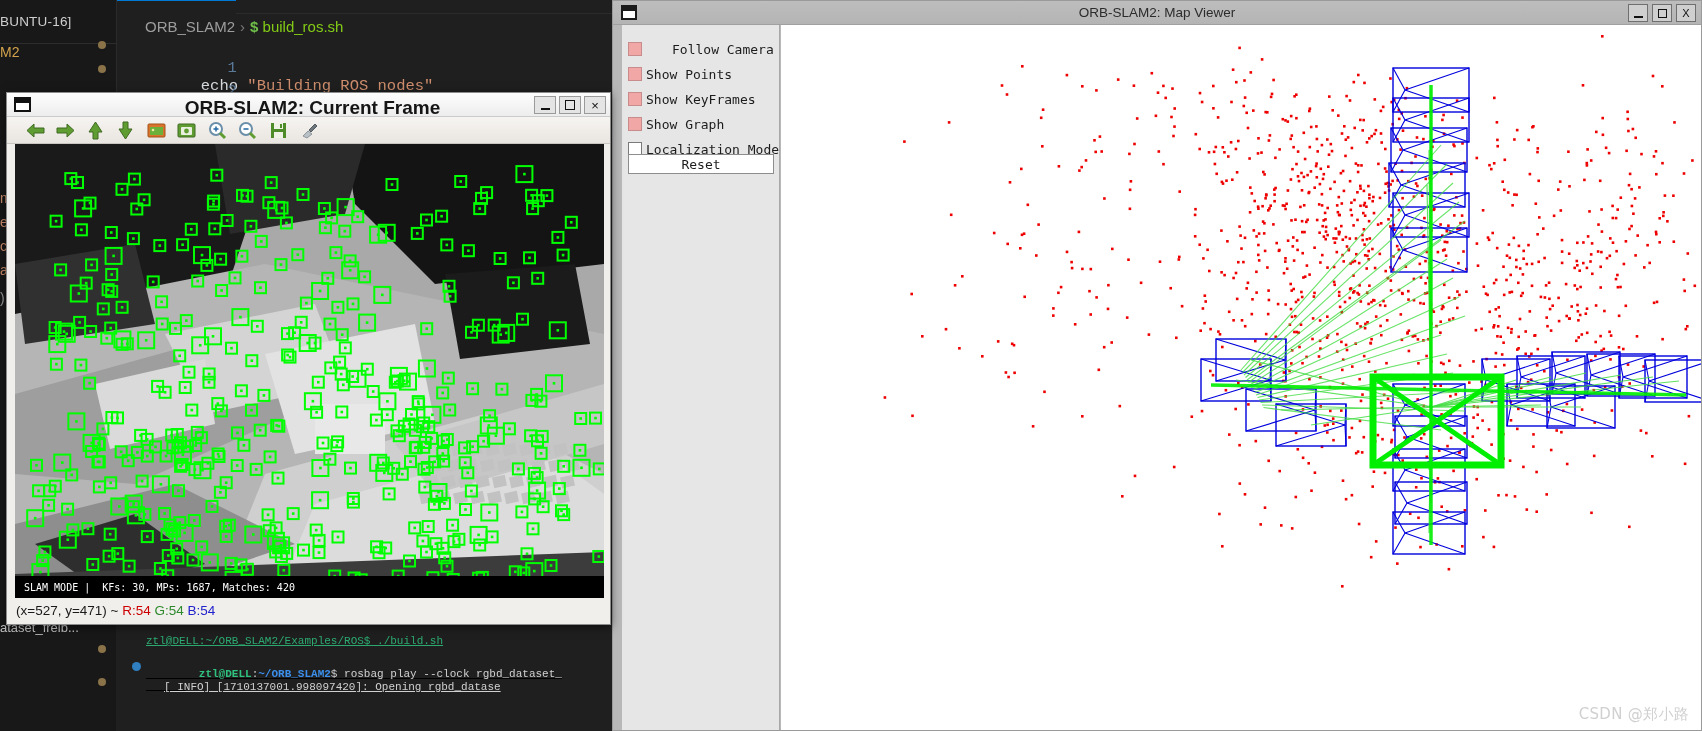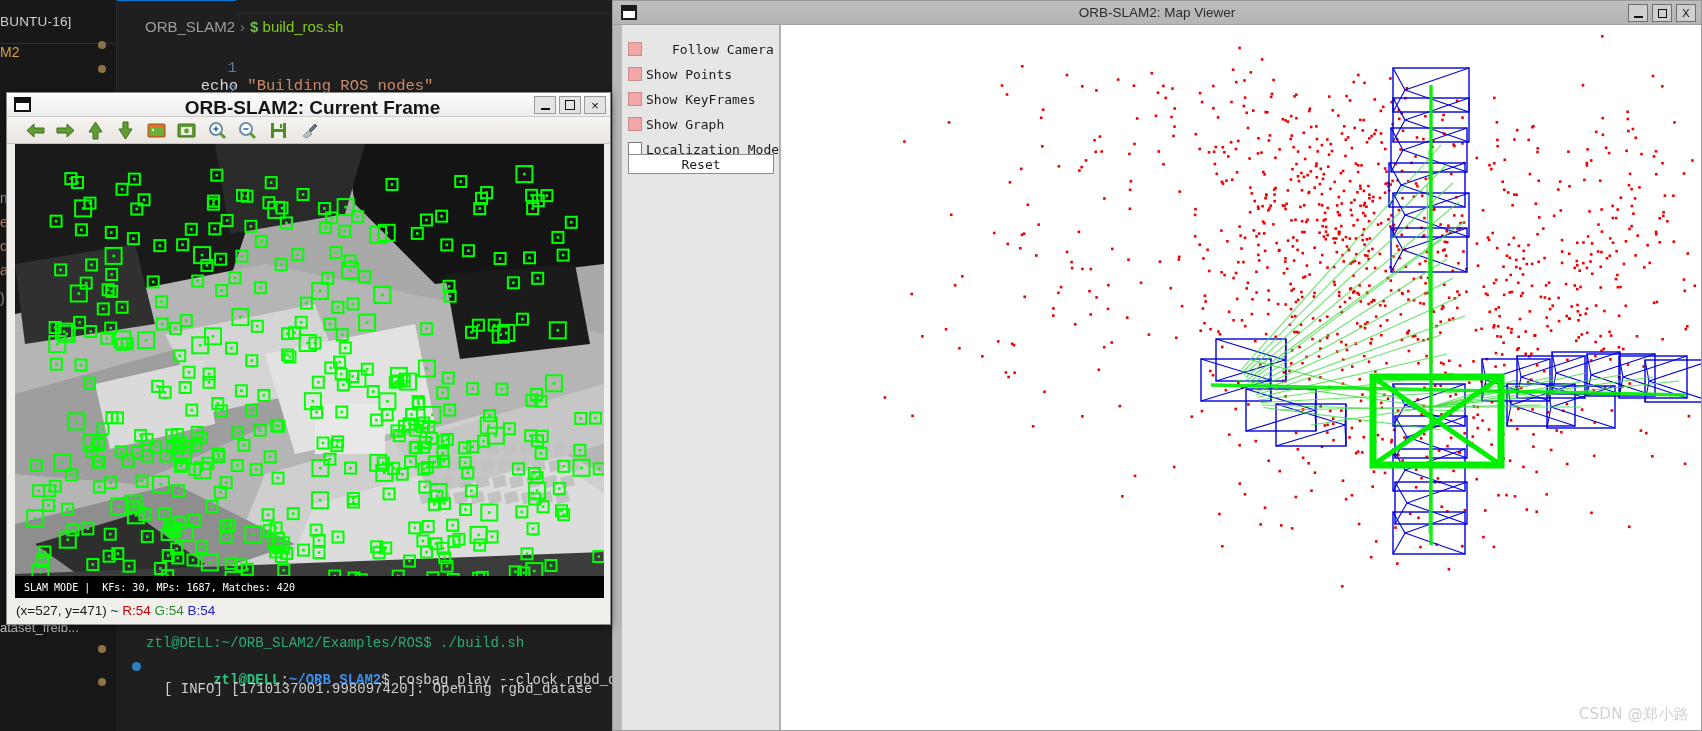--- a/index.html
+++ b/index.html
@@ -53,22 +53,23 @@
     position: absolute; left: 145px; font-size: 15.5px;
     font-family: "Liberation Mono", monospace; white-space: pre;
   }
   .ln { color: #5a7a9a; display: inline-block; width: 36px; text-align: right; }
   .kw { color: #d9dde0; }
   .str { color: #cf8e6d; }
 
   
   .vs-terminal { position: absolute; left: 116px; bottom: 0; right: 0; height: 110px; background:#1f1f1f; }
   .term-line {
-    position: absolute; left: 30px; font-size: 14px; white-space: pre;
+    position: absolute; left: 30px; font-size: 11px; white-space: pre;
     font-family: "Liberation Mono", monospace;
+    text-decoration: underline;
   }
   .t-user  { color: #2ec27e; font-weight: bold; }
   .t-path  { color: #3b8eea; font-weight: bold; }
   .t-plain { color: #cccccc; }
   .t-dim   { color: #d0d0d0; }
   .term-bullet {
     position: absolute; width: 9px; height: 9px; border-radius: 50%;
     background: #2f7fc1;
   }
 

